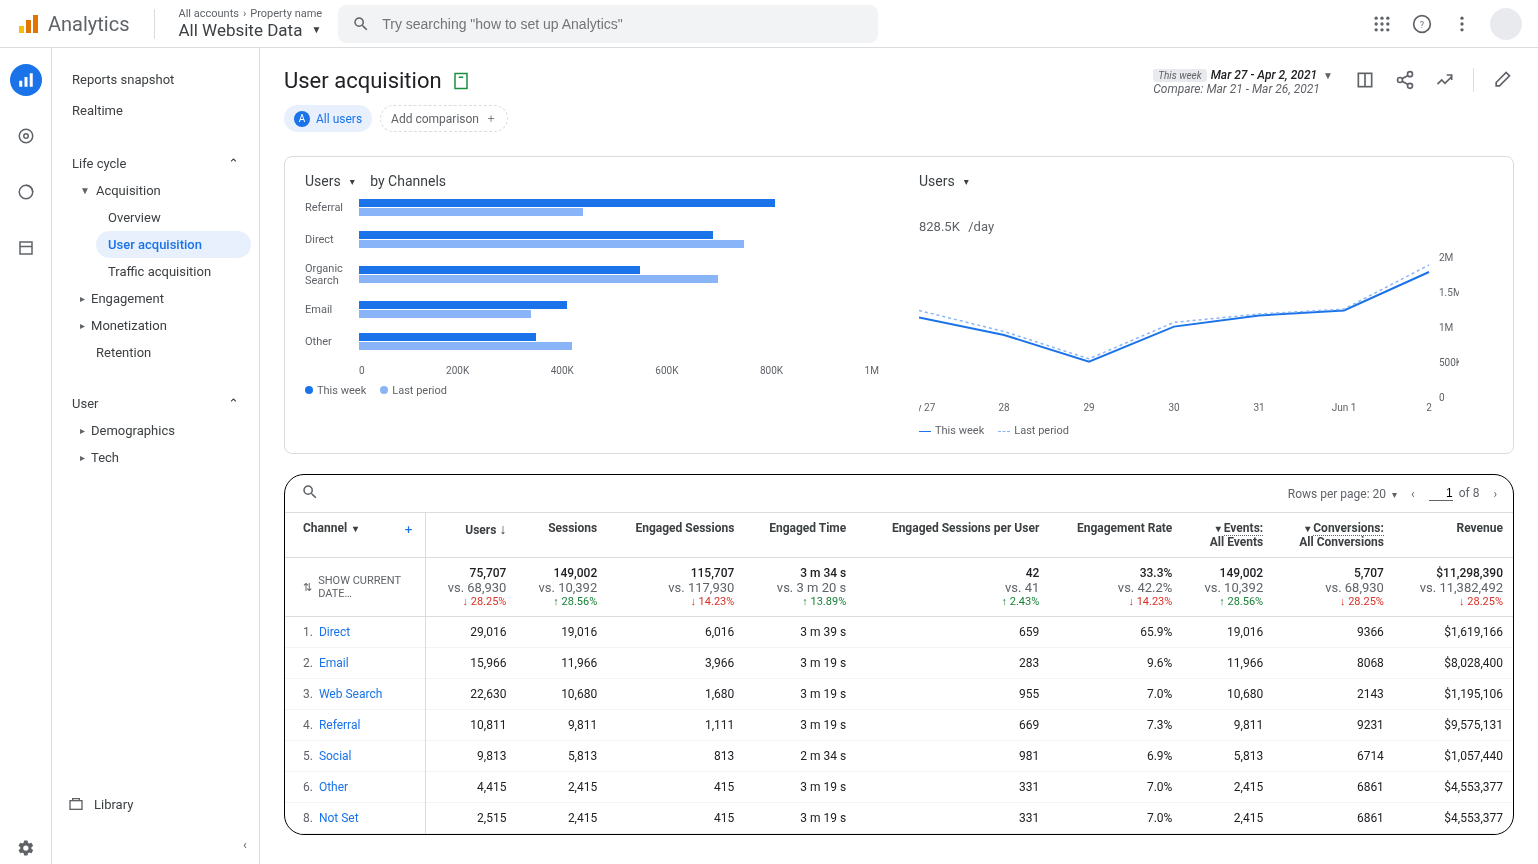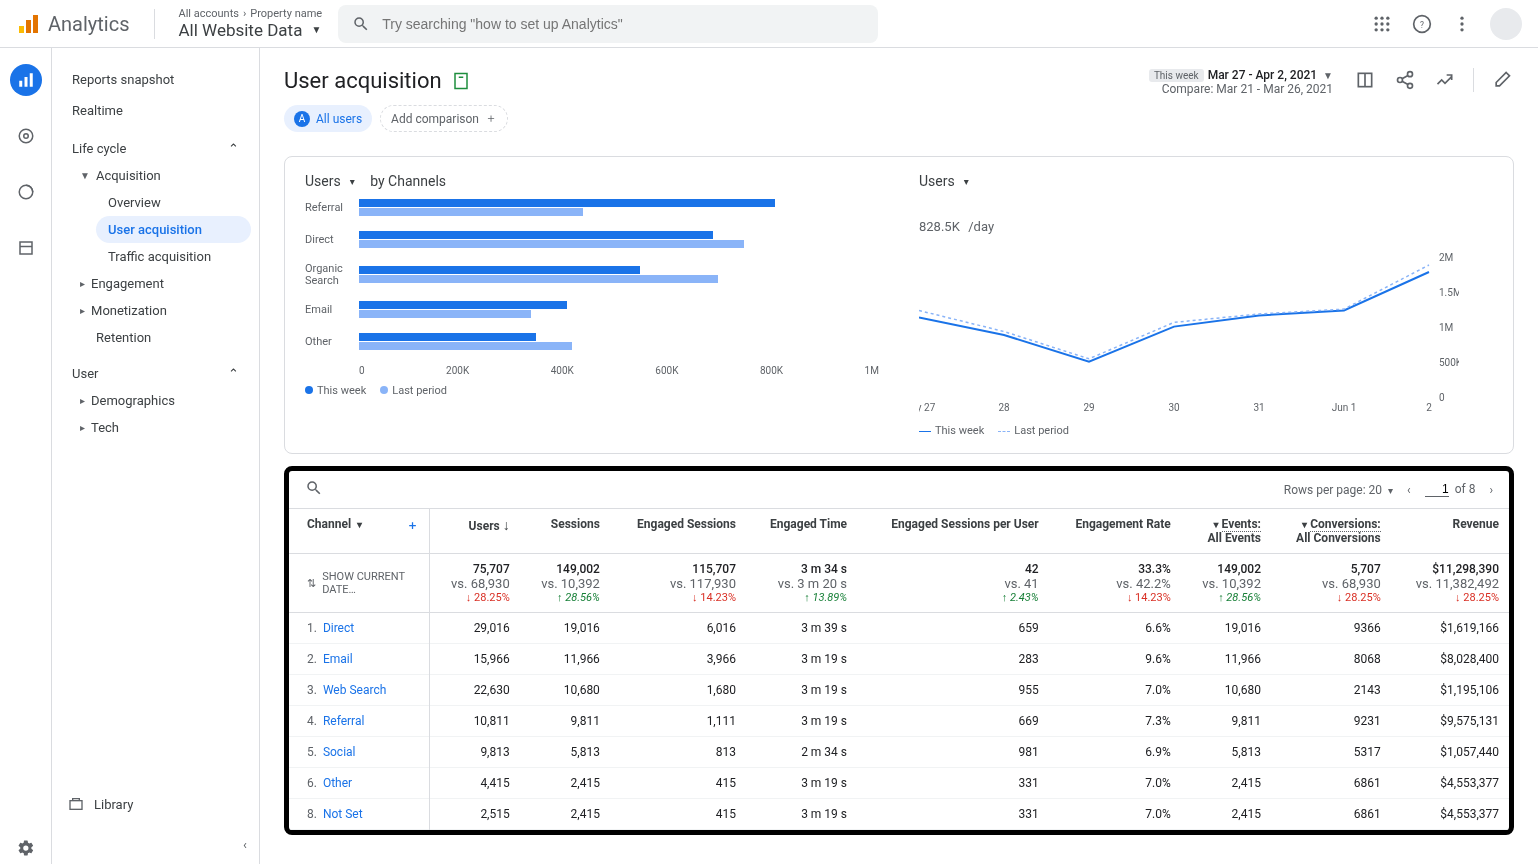--- a/index.html
+++ b/index.html
@@ -20,40 +20,40 @@
 
 .body { display: flex; height: calc(100% - 48px); }
 .rail { width: 52px; border-right: 1px solid #dadce0; display: flex; flex-direction: column; align-items: center; padding-top: 16px; gap: 24px; }
 .rail-item { width: 32px; height: 32px; display: flex; align-items: center; justify-content: center; color: #5f6368; cursor: pointer; border-radius: 50%; }
 .rail-item.active { background: #1a73e8; color: #fff; }
 .rail .spacer { flex: 1; }
 
 .sidebar { width: 208px; border-right: 1px solid #dadce0; padding: 16px 8px; overflow-y: auto; position: relative; }
 .nav-item { padding: 8px 12px; color: #3c4043; cursor: pointer; border-radius: 16px; font-size: 13px; }
 .nav-item.selected { background: #e8f0fe; color: #1a73e8; font-weight: 500; }
-.nav-group { margin-top: 9px; }
+.nav-group { margin-top: 24px; }
 .nav-group-title { display: flex; align-items: center; justify-content: space-between; padding: 6px 12px; font-size: 13px; color: #3c4043; cursor: pointer; }
 .nav-sub { padding-left: 12px; }
 .nav-subitem { display: flex; align-items: center; gap: 6px; padding: 6px 8px; cursor: pointer; color: #3c4043; }
 .nav-subsub { padding-left: 24px; }
 .nav-subsub .nav-item { padding: 6px 12px; }
 .library { position: absolute; bottom: 52px; left: 16px; display: flex; gap: 10px; align-items: center; color: #3c4043; cursor: pointer; }
 .collapse-arrow { position: absolute; bottom: 12px; right: 12px; color: #5f6368; cursor: pointer; }
 
 .main { flex: 1; overflow-y: auto; padding: 20px 24px 0 24px; }
 .page-head { display: flex; align-items: flex-start; justify-content: space-between; }
 .title-row { display: flex; align-items: center; gap: 10px; }
 .page-title { font-size: 22px; font-weight: 400; color: #202124; }
 .mod-badge { width: 18px; height: 18px; }
 .filter-row { display: flex; gap: 8px; margin-top: 12px; }
 .chip { display: flex; align-items: center; gap: 6px; padding: 4px 10px; border-radius: 14px; font-size: 12px; }
 .chip-a { background: #e8f0fe; color: #1a73e8; }
 .chip-a .badge { background: #1a73e8; color: #fff; width: 16px; height: 16px; border-radius: 50%; display: flex; align-items: center; justify-content: center; font-size: 10px; }
 .chip-add { border: 1px dashed #dadce0; color: #5f6368; }
-.date-area { text-align: right; font-size: 12px; color: #5f6368; }
+.date-area { text-align: left; font-size: 12px; color: #5f6368; font-style: italic; }
 .date-main { color: #202124; font-weight: 500; }
 .date-badge { background: #e8eaed; padding: 1px 5px; border-radius: 3px; font-size: 10px; margin-right: 4px; }
 .head-actions { display: flex; gap: 16px; align-items: center; }
 
 .card { border: 1px solid #dadce0; border-radius: 8px; margin-top: 24px; padding: 16px 20px; }
 .charts-row { display: flex; gap: 40px; }
 .chart-col { flex: 1; }
 .chart-title { font-size: 14px; color: #3c4043; margin-bottom: 10px; display: flex; gap: 6px; align-items: center; }
 .bignum { font-size: 34px; font-weight: 400; }
 .bignum span { font-size: 13px; color: #5f6368; }
@@ -67,38 +67,38 @@
 .bar-axis { display: flex; justify-content: space-between; font-size: 10px; color: #5f6368; padding-left: 54px; margin-top: 4px; }
 .legend { display: flex; gap: 14px; font-size: 11px; color: #5f6368; margin-top: 8px; }
 .legend .dot { width: 8px; height: 8px; border-radius: 50%; display: inline-block; margin-right: 4px; }
 .dot.primary { background: #1a73e8; }
 .dot.compare { background: #8ab4f8; }
 .dash { width: 12px; border-top: 1px solid #1a73e8; display: inline-block; margin-right: 4px; vertical-align: middle;}
 .dash.dashed { border-top: 1px dashed #8ab4f8; }
 .line-chart { margin-top: 14px; }
 svg text { font-size: 10px; fill: #5f6368; }
 
-.table-card { margin-top: 12px; border: 5px solid #000000; border-radius: 8px; overflow: hidden; }
+.table-card { margin-top: 20px; border: 1px solid #000000; border-radius: 20px; overflow: hidden; }
 .table-toolbar { display: flex; align-items: center; padding: 8px 16px; border-bottom: 1px solid #dadce0; }
 .table-search { color: #5f6368; cursor: pointer; }
 .table-pager { margin-left: auto; display: flex; align-items: center; gap: 14px; font-size: 12px; color: #5f6368; }
 .pager-input { width: 24px; border: none; border-bottom: 1px solid #5f6368; text-align: right; font-size: 12px; }
 table { width: 100%; border-collapse: collapse; font-size: 12px; }
 th, td { padding: 8px 10px; text-align: right; }
 th { font-weight: 700; color: #3c4043; border-bottom: 1px solid #dadce0; vertical-align: top; }
 td:first-child, th:first-child { text-align: left; padding-left: 18px; }
 th:first-child { border-right: 1px solid #dadce0; }
 td.dimcell { border-right: 1px solid #dadce0; }
 .dim-link { color: #1a73e8; cursor: pointer; }
 .sort-arrow { font-size: 14px; }
 .summary-row td { border-bottom: 1px solid #dadce0; }
 .summary-val { font-weight: 500; }
 .summary-cmp { font-size: 13px; color: #5f6368; }
 .delta { font-size: 11px; }
-.delta.up { color: #188038; font-style: italic; }
+.delta.up { color: #188038; }
 .delta.down { color: #d93025; }
 .add-col { color: #1a73e8; cursor: pointer; }
 .show-dates { font-size: 11px; color: #5f6368; display: flex; gap: 6px; align-items: center; }
 tbody tr { border-bottom: 1px solid #f1f3f4; }
 .caret { font-size: 10px; margin-left: 3px; }
 .dotted-underline { border-bottom: 1px dotted #5f6368; }
 </style>
 </head>
 <body>
 
@@ -482,21 +482,21 @@
             </tr>
         </thead>
         <tbody id="table-body">
             <tr>
               <td class="dimcell"><span style="color:#5f6368">1.</span>&nbsp;&nbsp;<span class="dim-link">Direct</span></td>
               <td>29,016</td>
               <td>19,016</td>
               <td>6,016</td>
               <td>3 m 39 s</td>
               <td>659</td>
-              <td>6.6%</td>
+              <td>65.9%</td>
               <td>19,016</td>
               <td>9366</td>
               <td>$1,619,166</td>
             </tr>
             <tr>
               <td class="dimcell"><span style="color:#5f6368">2.</span>&nbsp;&nbsp;<span class="dim-link">Email</span></td>
               <td>15,966</td>
               <td>11,966</td>
               <td>3,966</td>
               <td>3 m 19 s</td>
@@ -532,21 +532,21 @@
             </tr>
             <tr>
               <td class="dimcell"><span style="color:#5f6368">5.</span>&nbsp;&nbsp;<span class="dim-link">Social</span></td>
               <td>9,813</td>
               <td>5,813</td>
               <td>813</td>
               <td>2 m 34 s</td>
               <td>981</td>
               <td>6.9%</td>
               <td>5,813</td>
-              <td>5317</td>
+              <td>6714</td>
               <td>$1,057,440</td>
             </tr>
             <tr>
               <td class="dimcell"><span style="color:#5f6368">6.</span>&nbsp;&nbsp;<span class="dim-link">Other</span></td>
               <td>4,415</td>
               <td>2,415</td>
               <td>415</td>
               <td>3 m 19 s</td>
               <td>331</td>
               <td>7.0%</td>

